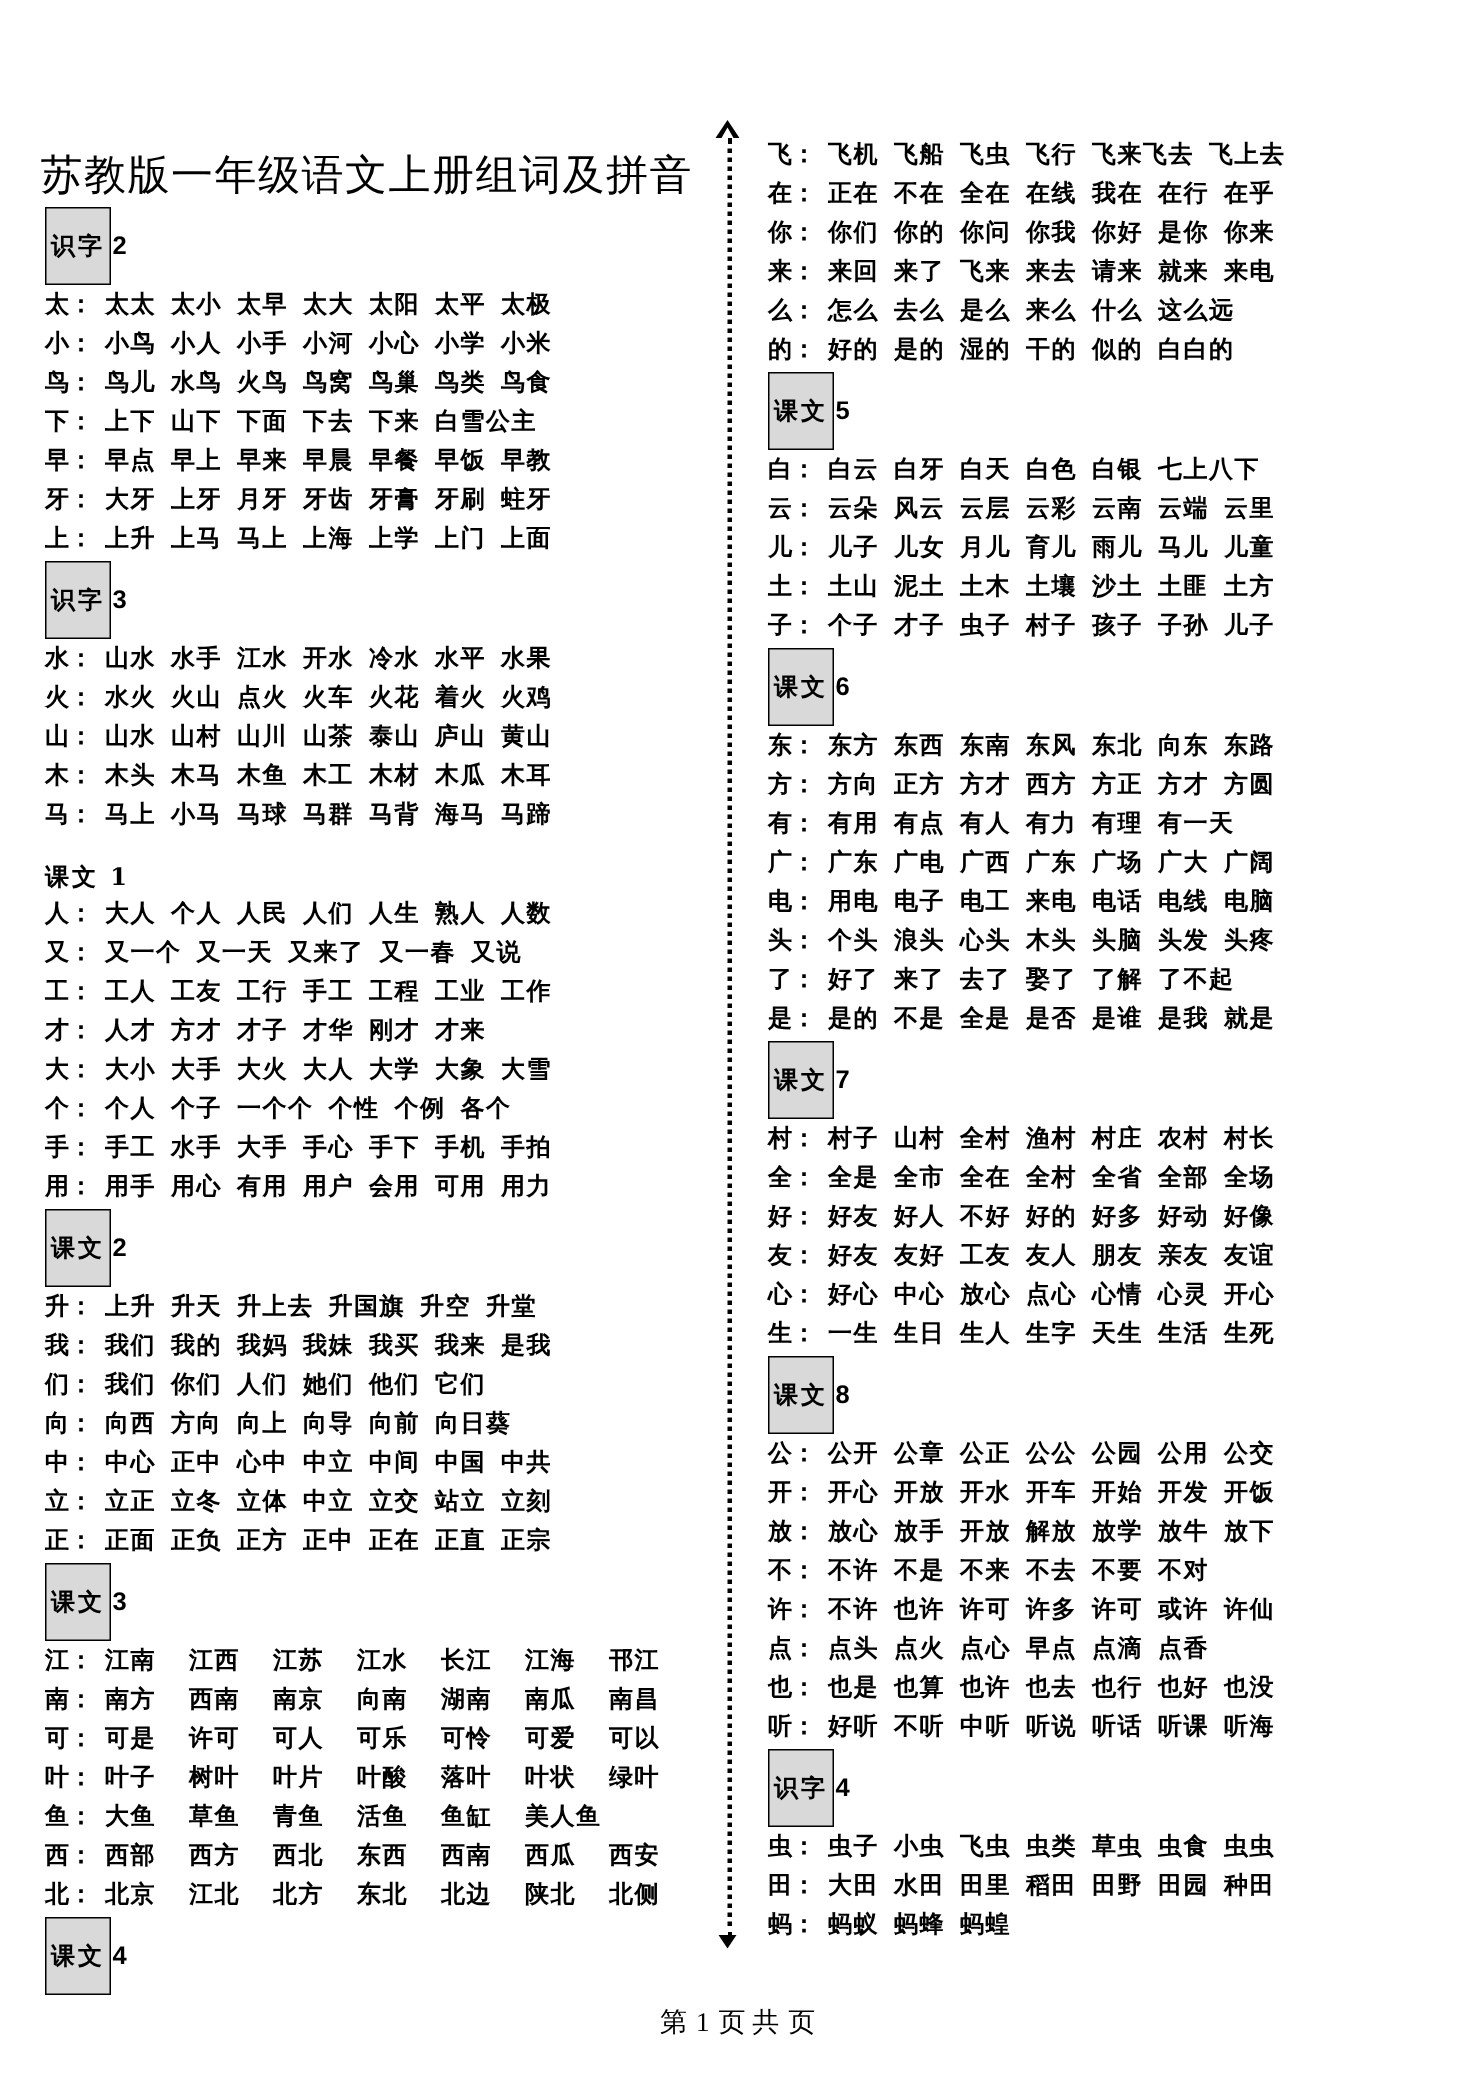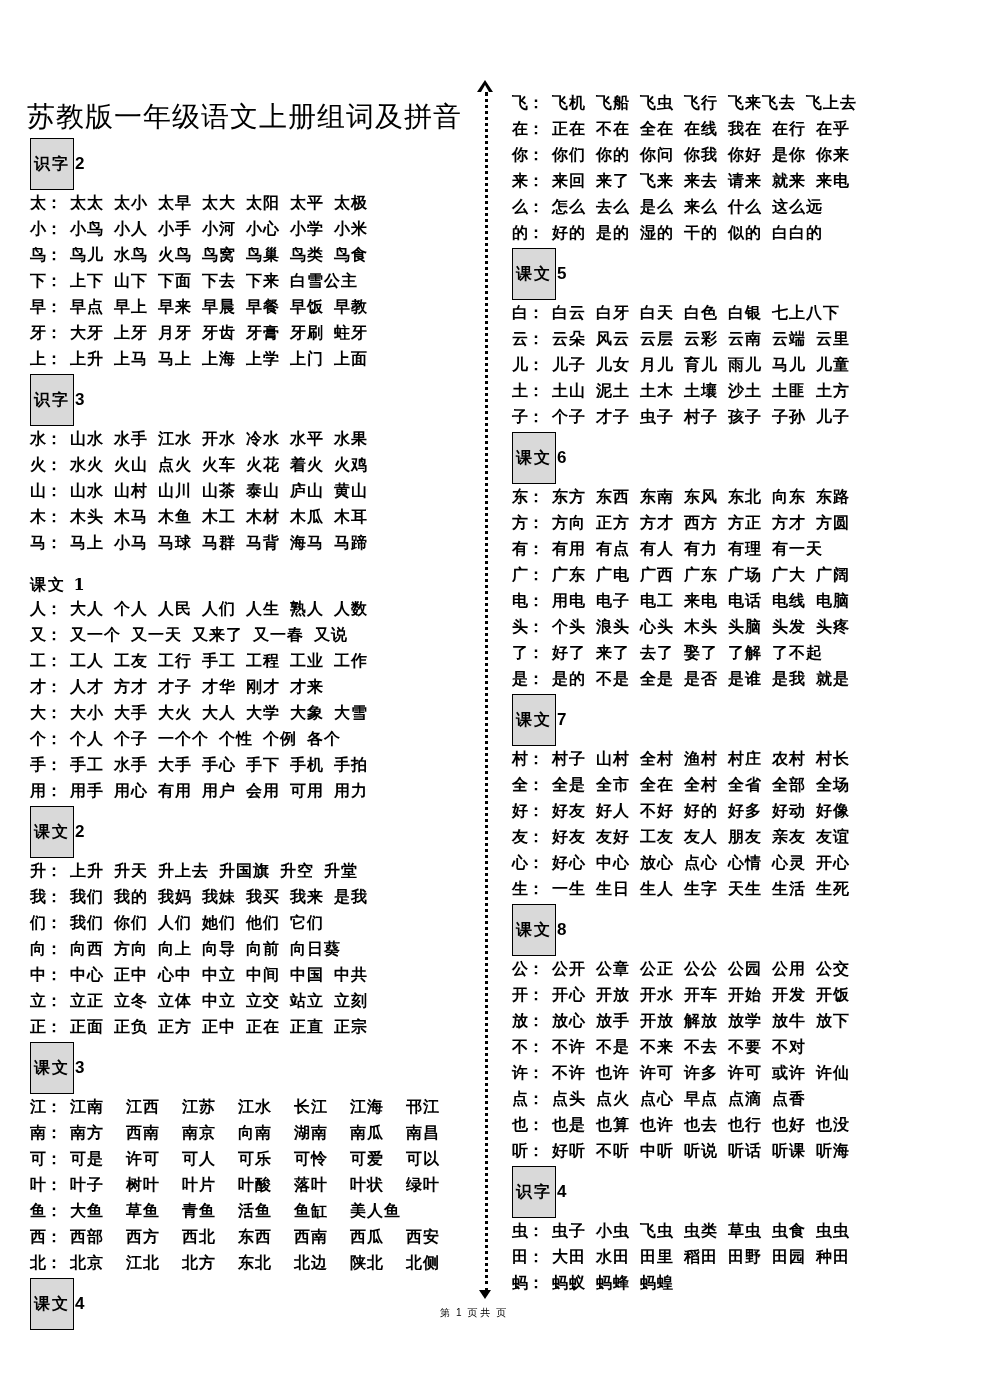--- a/index.html
+++ b/index.html
@@ -21,21 +21,21 @@
   .section { margin-bottom: 14px; }
   .wide .w { margin-right: 22px; }
   .divider { position: absolute; left: 485px; top: 92px; width: 0; height: 1200px;
              border-left: 3px dotted #000; }
   .arrow-up { position: absolute; left: 477px; top: 80px; width: 0; height: 0;
               border-left: 8px solid transparent; border-right: 8px solid transparent; border-bottom: 12px solid #000; }
   .arrow-up::after { content: ""; position: absolute; left: -4px; top: 5px; border-left: 4px solid transparent;
               border-right: 4px solid transparent; border-bottom: 7px solid #fff; }
   .arrow-down { position: absolute; left: 479px; top: 1290px; width: 0; height: 0;
               border-left: 6px solid transparent; border-right: 6px solid transparent; border-top: 9px solid #000; }
-  .footer { position: absolute; left: 440px; top: 1306px; font-size: 10px; font-family: Liberation Sans, sans-serif; }
+  .footer { position: absolute; left: 440px; top: 1336px; font-size: 18px; font-family: Liberation Serif, serif; }
   .footer span { margin-right: 6px; }
 </style>
 </head>
 <body>
 
 <div class="title">苏教版一年级语文上册组词及拼音</div>
 
 <div class="col col-left">
     <div class="section">
       <div class="heading">

